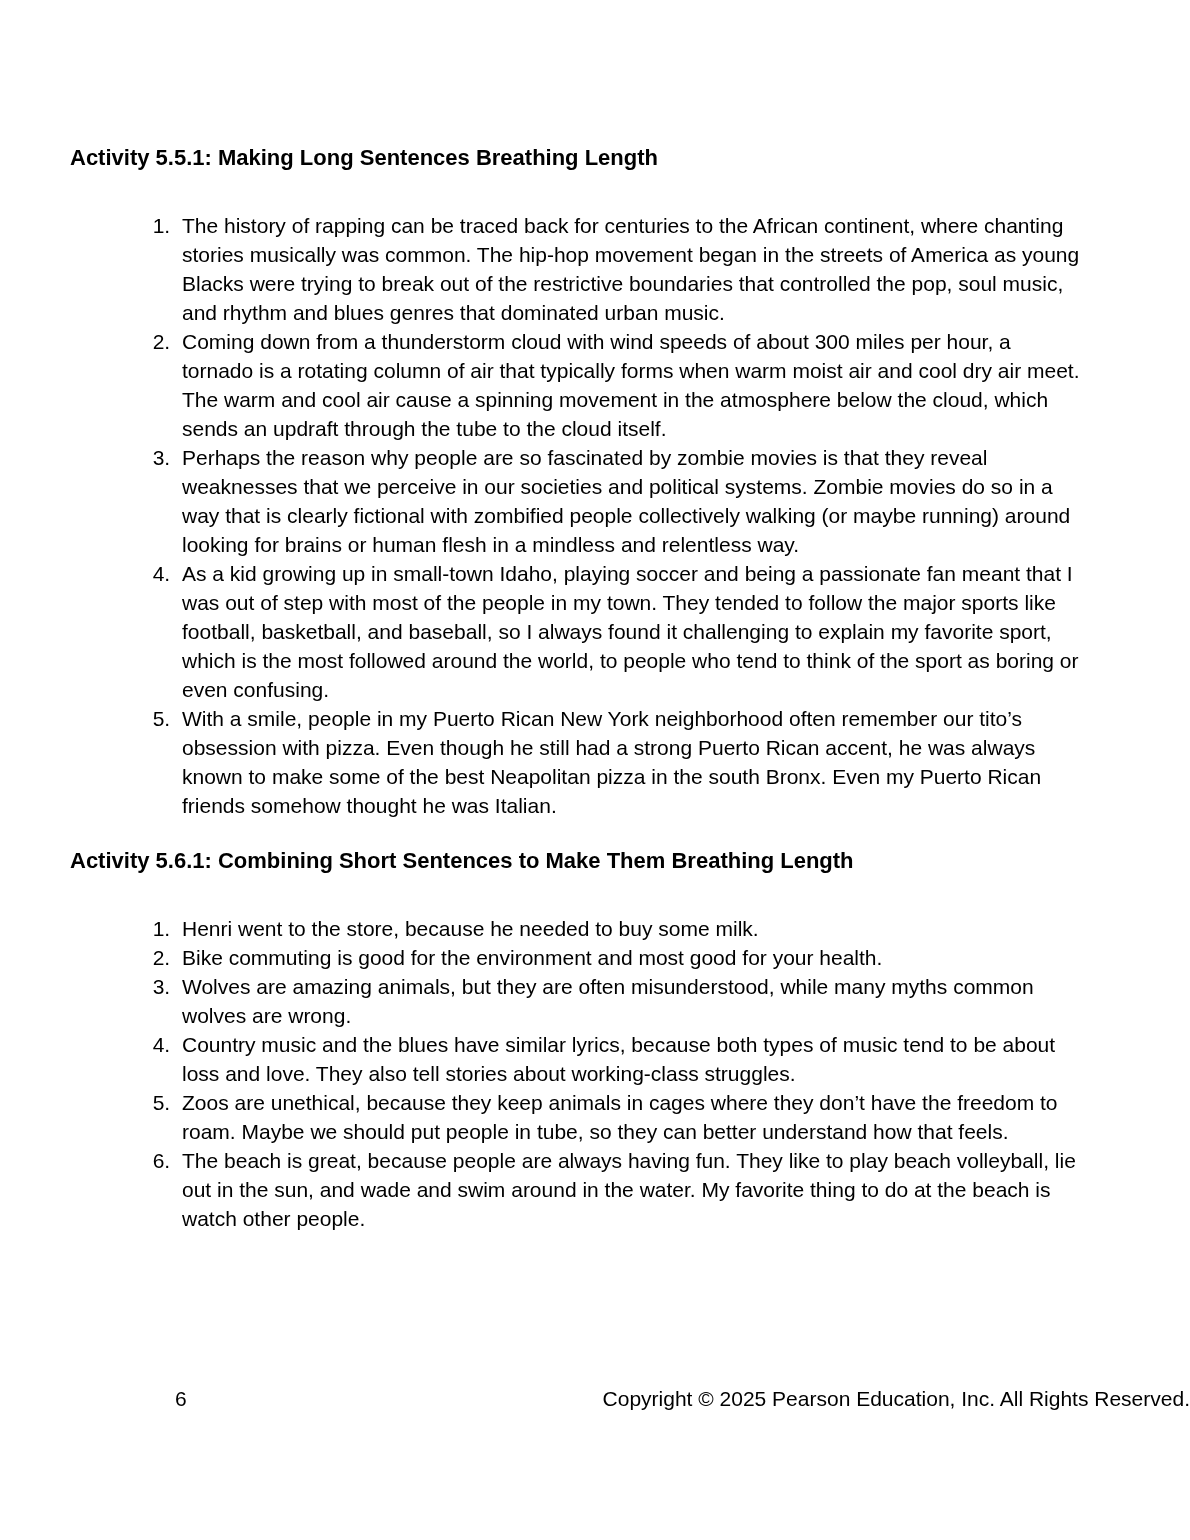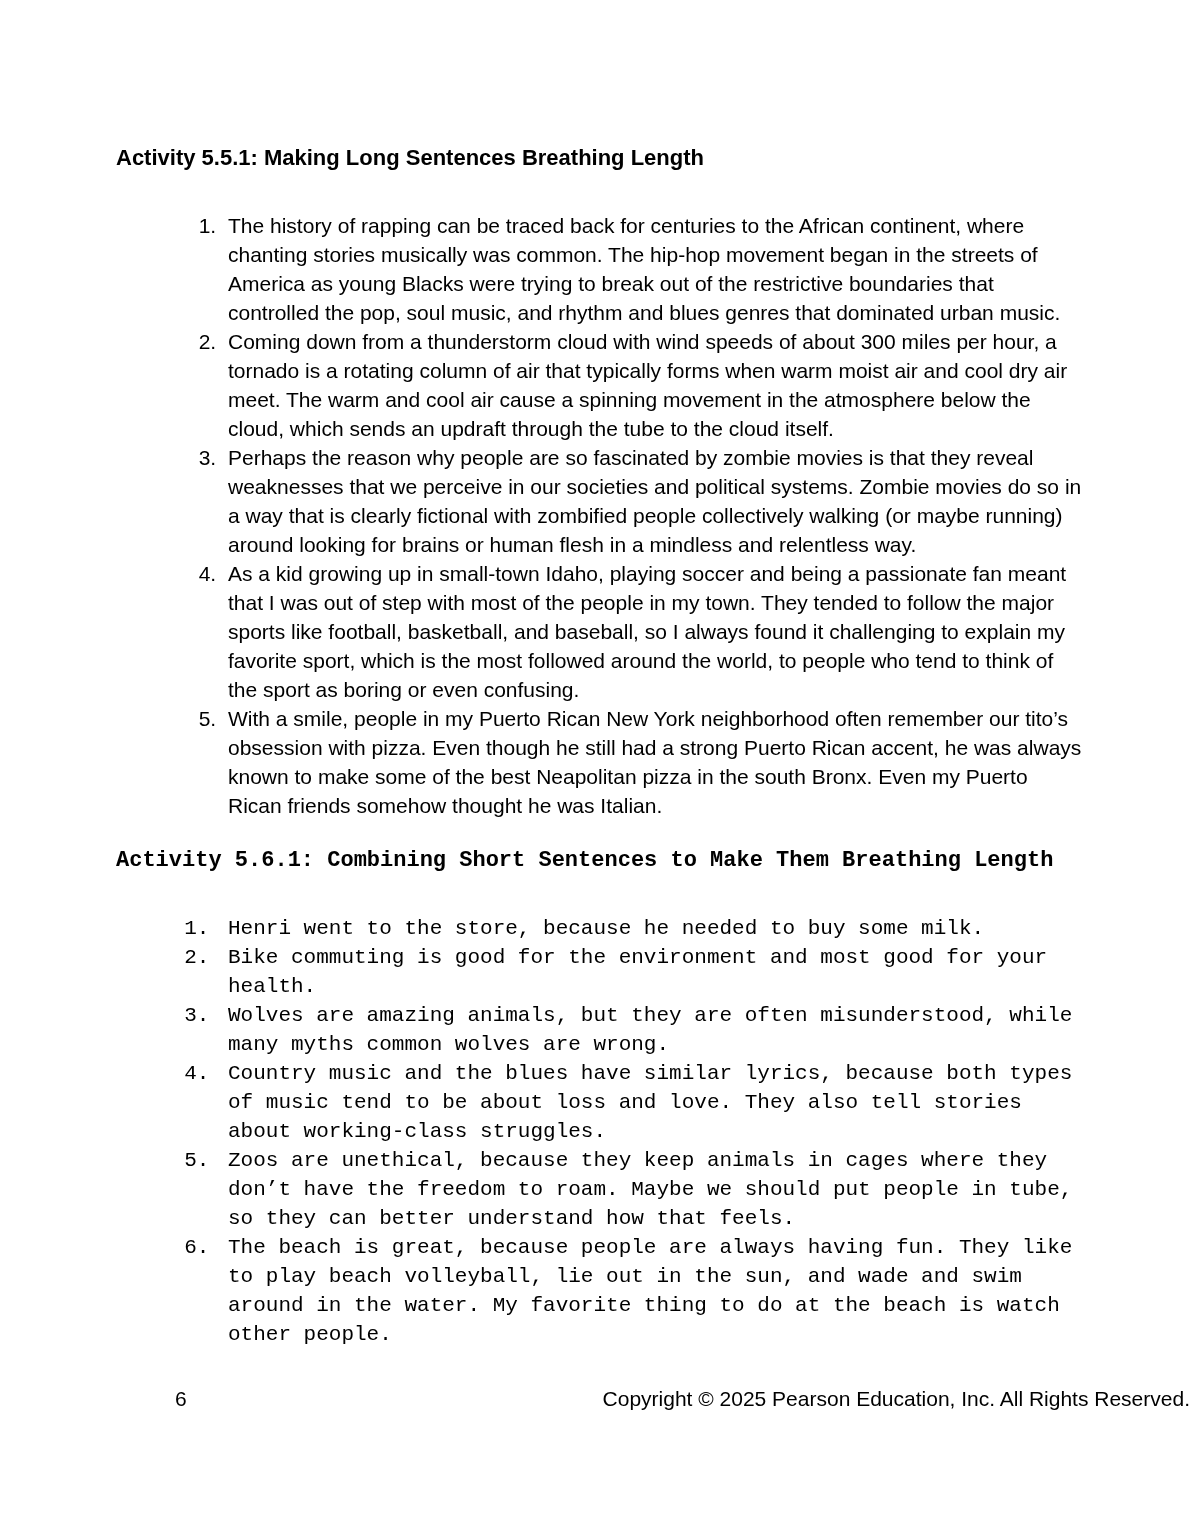--- a/index.html
+++ b/index.html
@@ -12,40 +12,39 @@
     width: 1190px;
     height: 1540px;
     background: #ffffff;
     color: #000000;
     font-family: "Liberation Sans", sans-serif;
     font-size: 21px;
     line-height: 29px;
     overflow: hidden;
   }
   .content {
-    padding: 143px 108px 0 116px;
+    padding: 143px 108px 0 70px;
   }
   .activity-heading {
     margin: 0;
     font-size: 22px;
     line-height: 30px;
     font-weight: bold;
     color: #000000;
   }
   .activity-list {
     margin: 38px 0 0 0;
     padding: 0 0 0 106px;
   }
   .activity-list li {
     margin: 0;
     padding-left: 6px;
   }
   .section-gap {
     margin-top: 26px;
-    font-family: Liberation Mono, monospace;
   }
   .footer {
     position: absolute;
     top: 1384px;
     left: 0;
     width: 100%;
     font-size: 21px;
     line-height: 29px;
   }
   .page-number {

